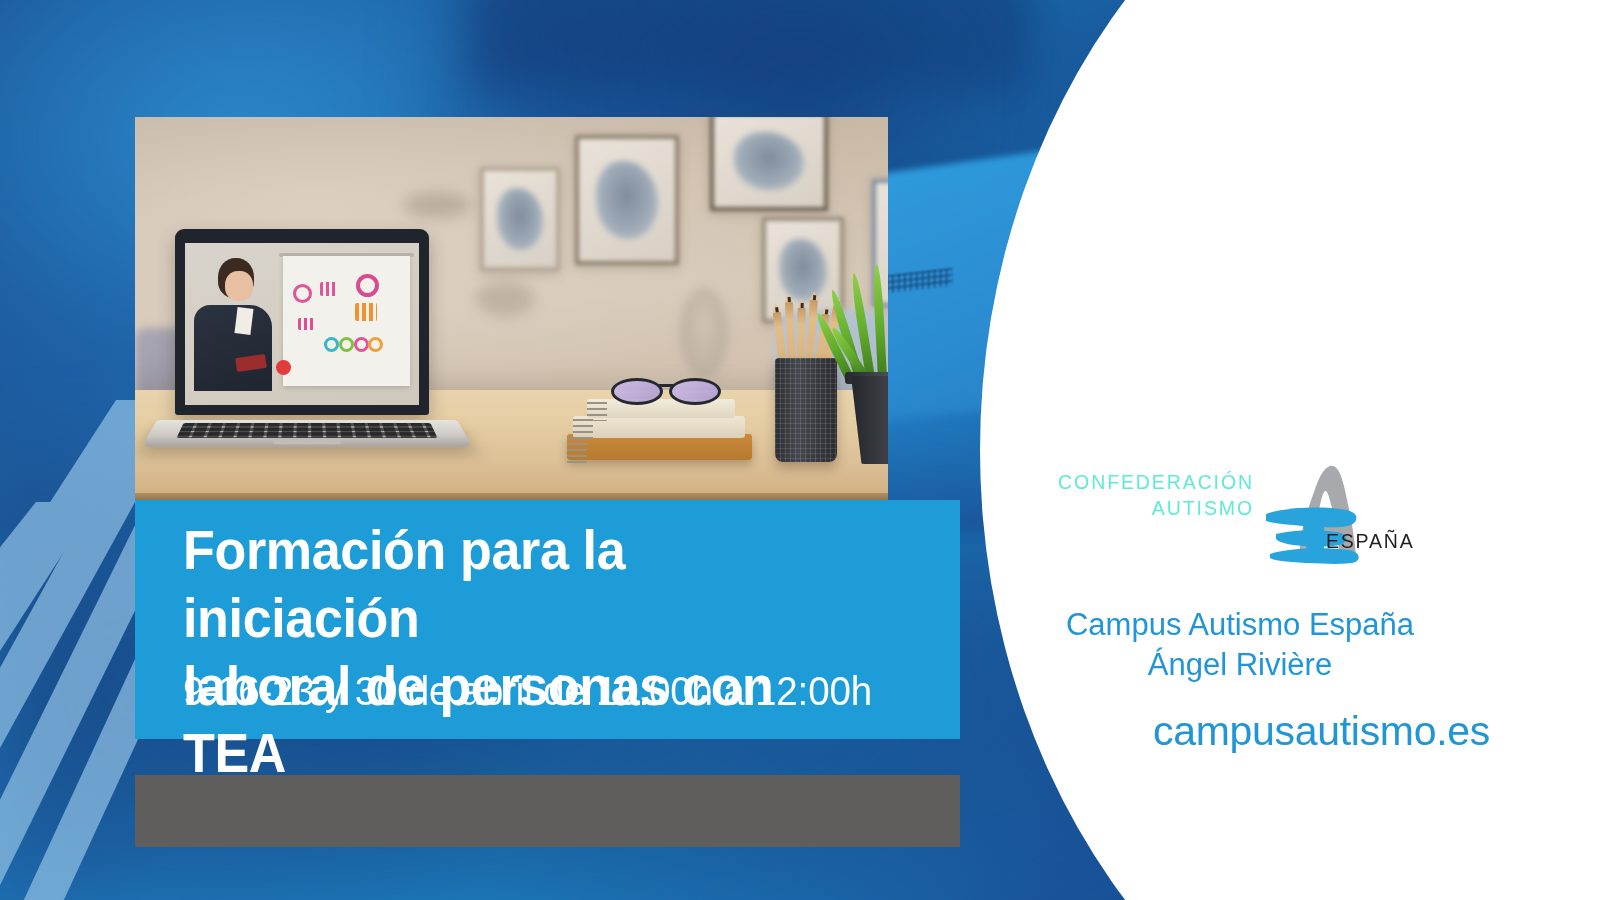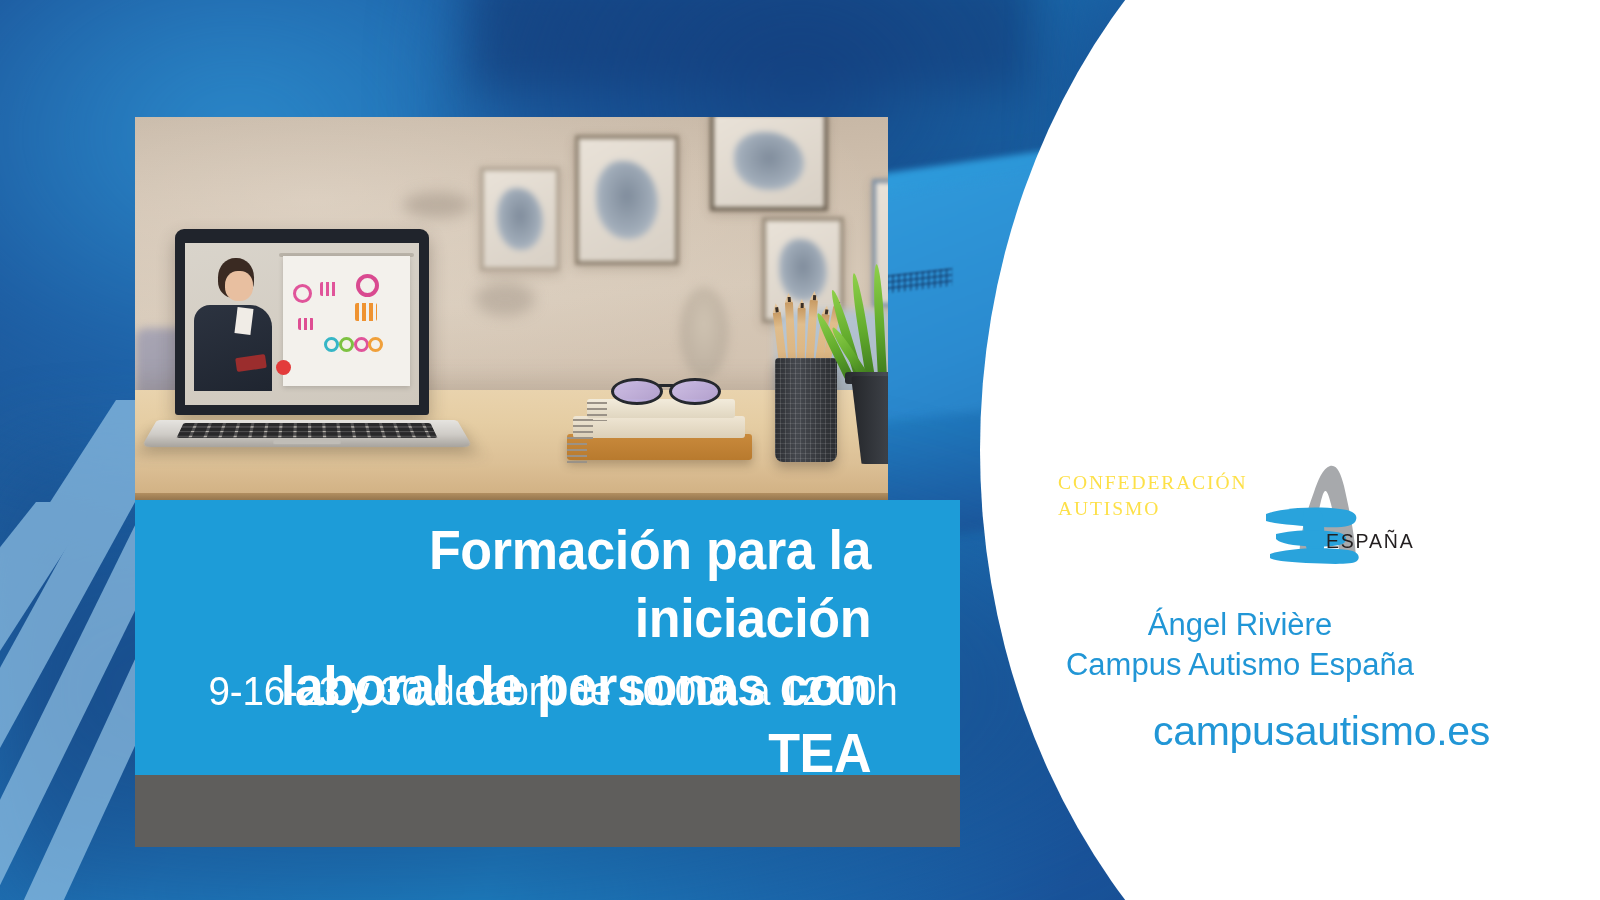--- a/index.html
+++ b/index.html
@@ -382,23 +382,22 @@
     width: 9px;
     background: linear-gradient(to top, #3e7a1e 0%, #62ab2c 45%, #8ed04a 100%);
     border-radius: 50% 50% 2px 2px;
     transform-origin: bottom center;
   }
 
   
   .panel {
     position: absolute;
     left: 135px; top: 500px;
-    width: 825px; height: 275px;
+    width: 825px; height: 239px;
     background: #1d9cd8;
-    text-align: right;
   }
   .panel-title {
     position: absolute;
     left: 48px; top: 16px;
     width: 740px;
     color: #ffffff;
     font-family: "Liberation Sans Narrow", "Liberation Sans", sans-serif;
     font-weight: bold;
     font-size: 56px;
     line-height: 1.21;
@@ -439,25 +438,25 @@
     left: 1480px; top: -230px;
     width: 300px; height: 1360px;
     background: #ffffff;
   }
 
   
   .logo { position: absolute; left: 1058px; top: 462px; width: 370px; height: 110px; }
   .logo-words {
     position: absolute; left: 0; top: 8px;
     width: 196px;
-    color: #fde047;
+    text-align: right;
+    color: #5eead4;
     font-size: 19.5px;
     letter-spacing: 1.9px;
     line-height: 1.32;
-    font-family: Liberation Serif, serif;
   }
   .logo-mark { position: absolute; left: 190px; top: 0; width: 140px; height: 102px; }
   .logo-espana {
     position: absolute; left: 268px; top: 68px;
     color: #231f20;
     font-size: 19.5px;
     letter-spacing: 1.8px;
   }
 
   
@@ -648,18 +647,18 @@
                    C93 85 74 85 56 84 C40 83 30 80 28 77 Z"></path>
           <path d="M22 92 C40 86 76 85 100 88 C110 89 113 95 109 99
                    C104 103 82 102 58 101 C38 100 24 98 22 96 Z"></path>
         </g>
       </svg>
     </div>
     <div class="logo-espana">ESPAÑA</div>
   </div>
 
   <div class="campus">
+    <div>Campus Autismo España</div>
     <div>Ángel Rivière</div>
-    <div>Campus Autismo España</div>
   </div>
   <div class="site">campusautismo.es</div>
 
 </div>
 
 </body></html>

